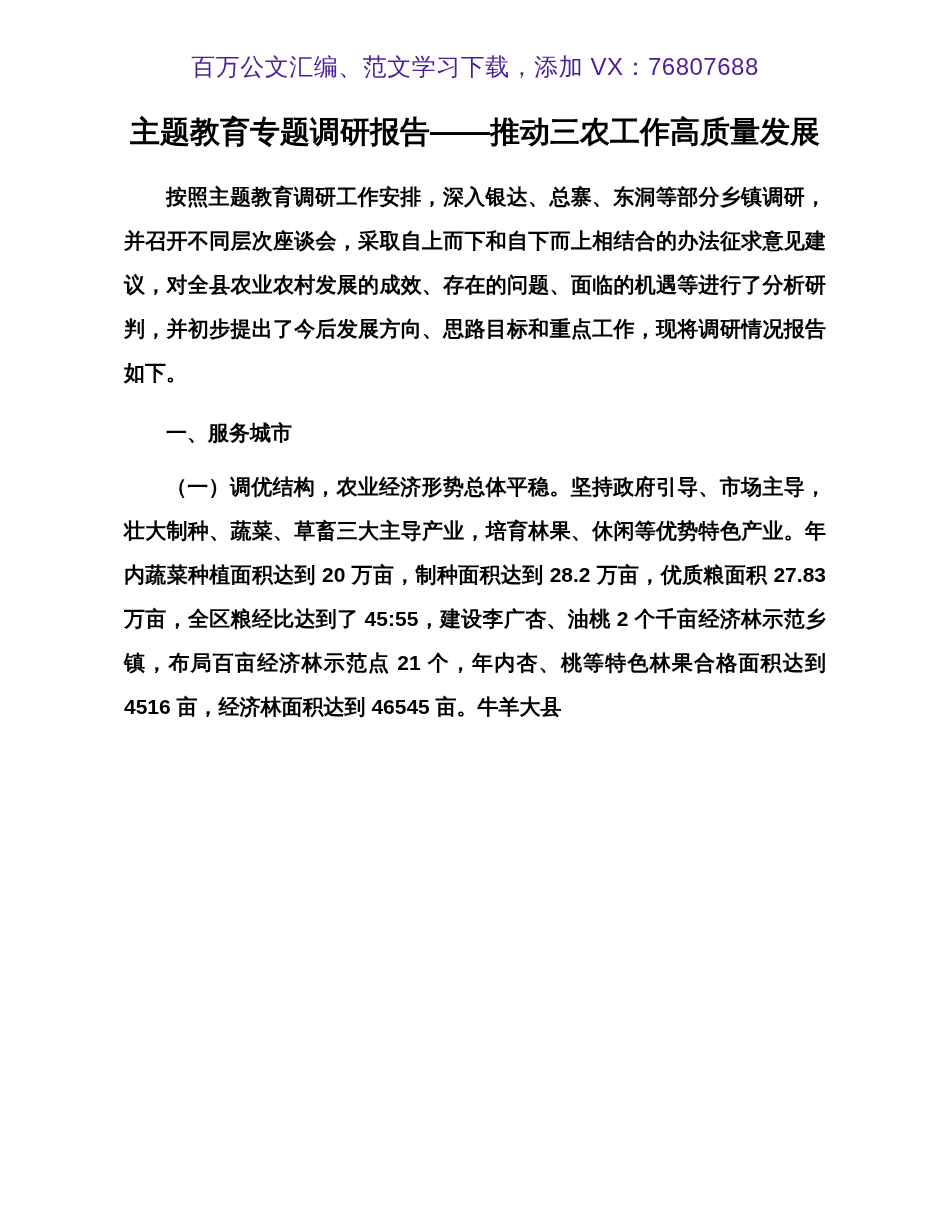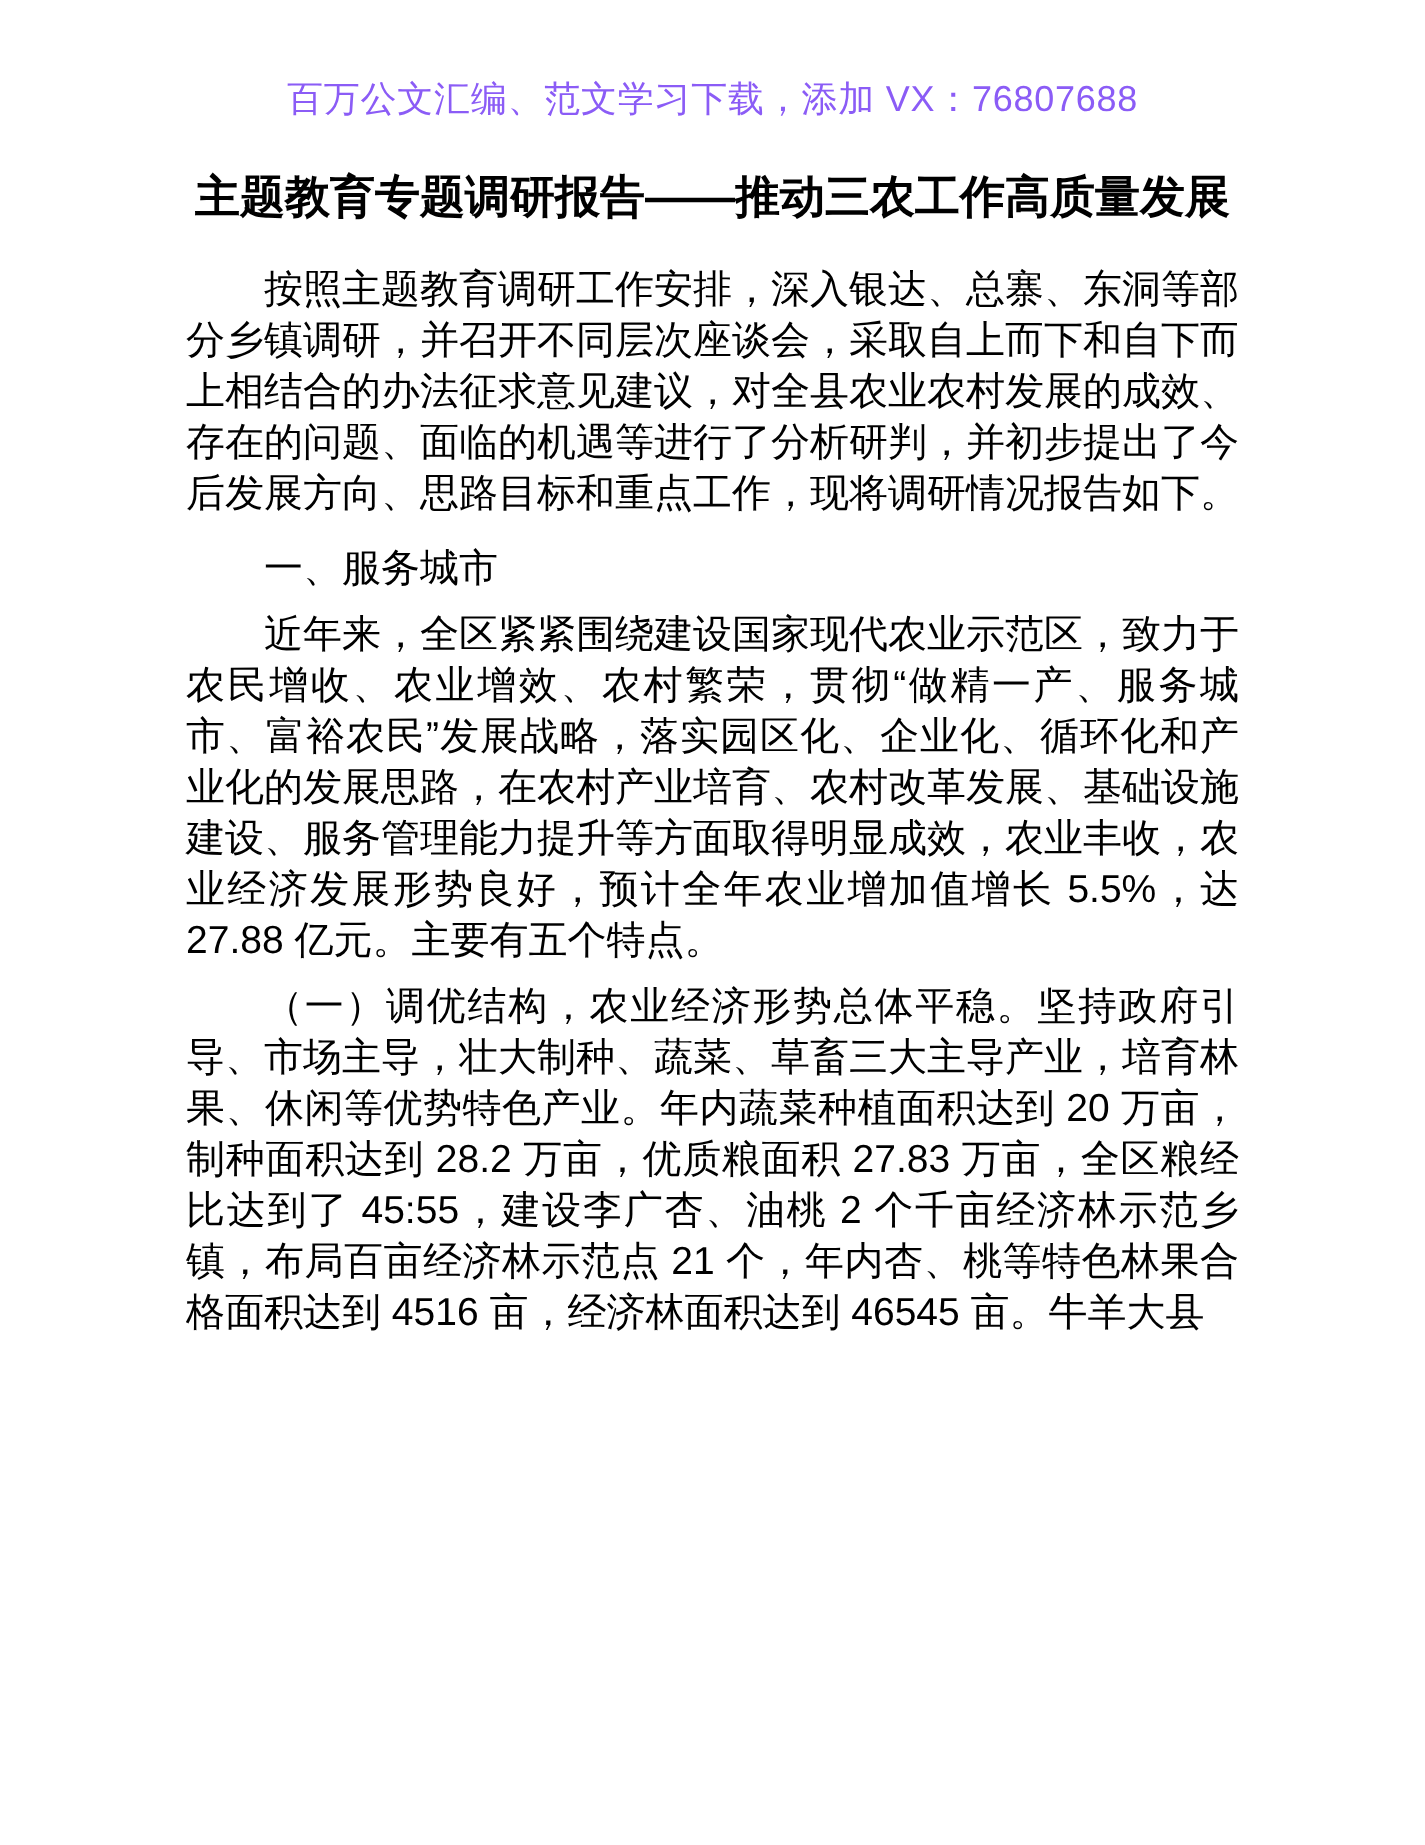--- a/index.html
+++ b/index.html
@@ -27,43 +27,42 @@
   }
   .doc-title {
     margin: 26px 0 0 0;
     text-align: center;
     font-size: 30px;
     line-height: 47px;
     font-weight: 700;
   }
   .para {
     margin: 10px 0 0 0;
-    font-size: 26px;
-    line-height: 34px;
+    font-size: 21px;
+    line-height: 44px;
     text-align: justify;
     text-justify: inter-ideograph;
     text-indent: 2em;
-    font-weight: 400;
+    font-weight: 700;
     word-break: normal;
   }
   .para.first {
     margin-top: 20px;
   }
   .para.section-heading {
     margin-top: 16px;
   }
 </style>
 </head>
 <body>
 
 <div class="page" style="color: rgb(0, 0, 0); background: rgb(255, 255, 255);">
-  <div class="promo" style="color: #8b5cf6;">百万公文汇编、范文学习下载，添加 VX：76807688</div>
+  <div class="promo" style="color: #4c1d95;">百万公文汇编、范文学习下载，添加 VX：76807688</div>
 
   <h1 class="doc-title">主题教育专题调研报告——推动三农工作高质量发展</h1>
 
   <p class="para first">按照主题教育调研工作安排，深入银达、总寨、东洞等部分乡镇调研，并召开不同层次座谈会，采取自上而下和自下而上相结合的办法征求意见建议，对全县农业农村发展的成效、存在的问题、面临的机遇等进行了分析研判，并初步提出了今后发展方向、思路目标和重点工作，现将调研情况报告如下。</p>
 
   <p class="para section-heading">一、服务城市</p>
 
-  <p class="para">近年来，全区紧紧围绕建设国家现代农业示范区，致力于农民增收、农业增效、农村繁荣，贯彻“做精一产、服务城市、富裕农民”发展战略，落实园区化、企业化、循环化和产业化的发展思路，在农村产业培育、农村改革发展、基础设施建设、服务管理能力提升等方面取得明显成效，农业丰收，农业经济发展形势良好，预计全年农业增加值增长 5.5%，达 27.88 亿元。主要有五个特点。</p>
 
   <p class="para">（一）调优结构，农业经济形势总体平稳。坚持政府引导、市场主导，壮大制种、蔬菜、草畜三大主导产业，培育林果、休闲等优势特色产业。年内蔬菜种植面积达到 20 万亩，制种面积达到 28.2 万亩，优质粮面积 27.83 万亩，全区粮经比达到了 45:55，建设李广杏、油桃 2 个千亩经济林示范乡镇，布局百亩经济林示范点 21 个，年内杏、桃等特色林果合格面积达到 4516 亩，经济林面积达到 46545 亩。牛羊大县</p>
 </div>
 
 </body></html>

